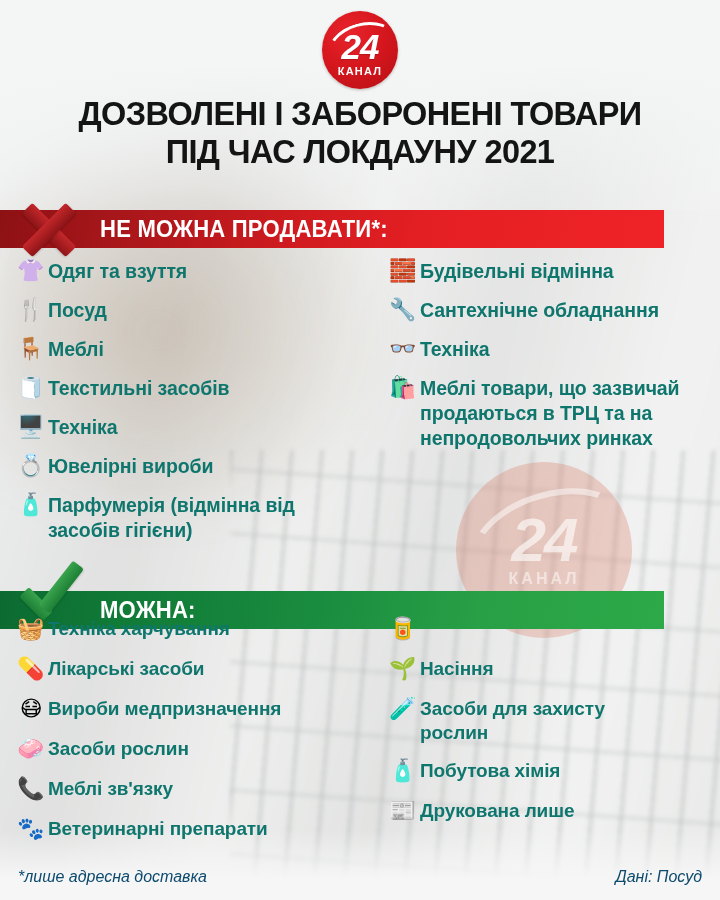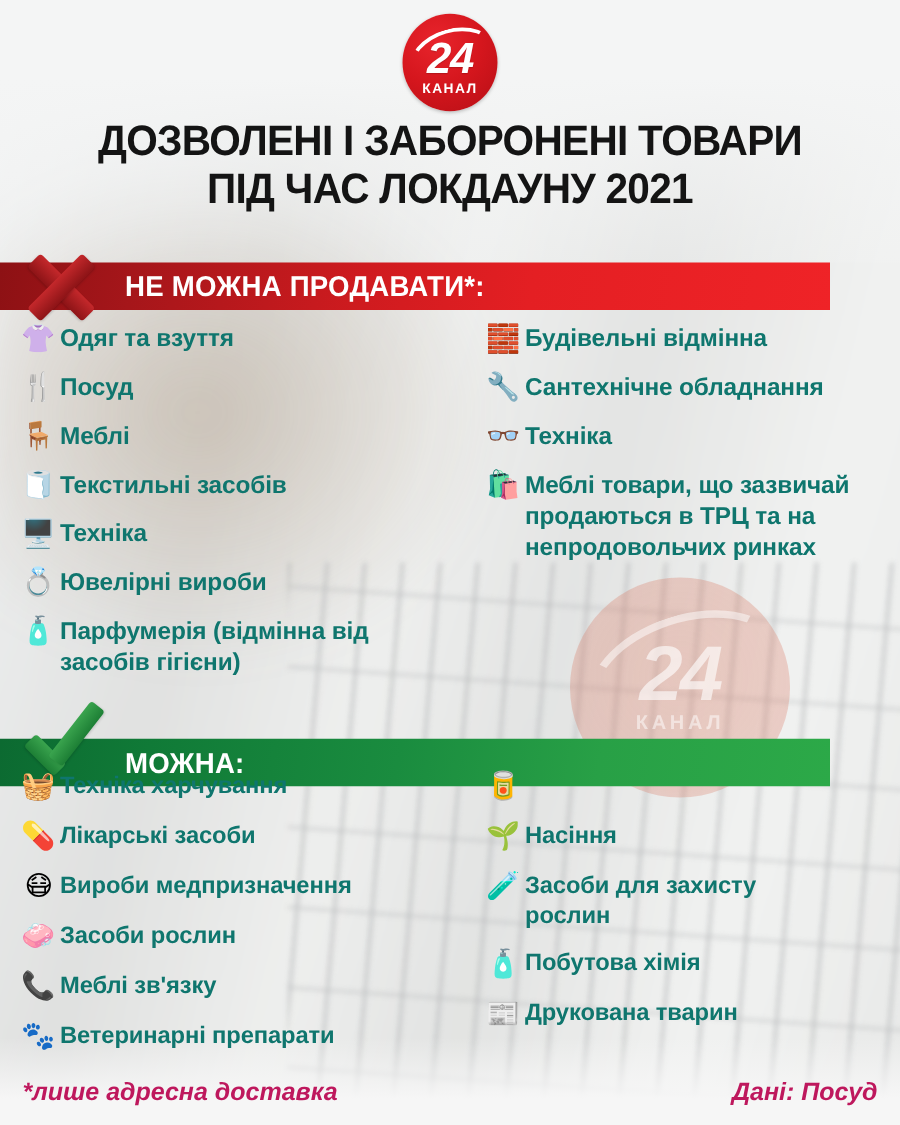--- a/index.html
+++ b/index.html
@@ -98,21 +98,21 @@
   .ico{width:34px;min-width:34px;height:30px;display:flex;align-items:center;justify-content:center;
     font-size:22px;line-height:1;}
   .txt{font-size:19.5px;font-weight:bold;color:#0f766e;line-height:1.28;letter-spacing:-.1px;
     padding-top:3px;}
   .sec-allowed .item{margin-bottom:10px;}
   .sec-allowed .txt{font-size:19px;}
 
   
   .footer{position:absolute;left:0;right:0;bottom:14px;display:flex;justify-content:space-between;
     padding:0 18px;box-sizing:border-box;}
-  .footer span{font-size:20px;font-style:italic;color:#be185d;font-weight:700;}
+  .footer span{font-size:16px;font-style:italic;color:#0c4a6e;font-weight:400;}
 </style>
 </head>
 <body>
 
 <div class="bg">
   <div class="layer"></div>
   <div class="warm"></div>
   <div class="cart"></div>
   <div class="topfade"></div>
   <div class="botfade"></div>
@@ -249,21 +249,21 @@
         <div class="item">
           <div class="ico">🧪</div>
           <div class="txt" style="max-width:244px">Засоби для захисту рослин</div>
         </div>
         <div class="item">
           <div class="ico">🧴</div>
           <div class="txt">Побутова хімія</div>
         </div>
         <div class="item">
           <div class="ico">📰</div>
-          <div class="txt">Друкована тварин</div>
+          <div class="txt">Друкована лише</div>
         </div>
       </div>
     </div>
   </div>
 
   <div class="footer">
     <span>*лише адресна доставка</span>
     <span>Дані: Посуд</span>
   </div>
 

